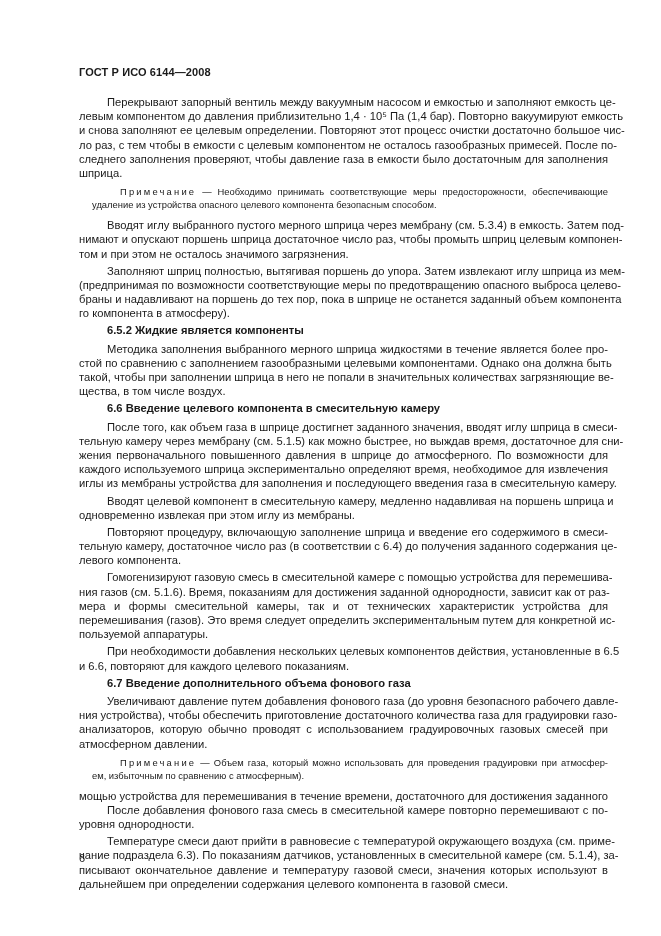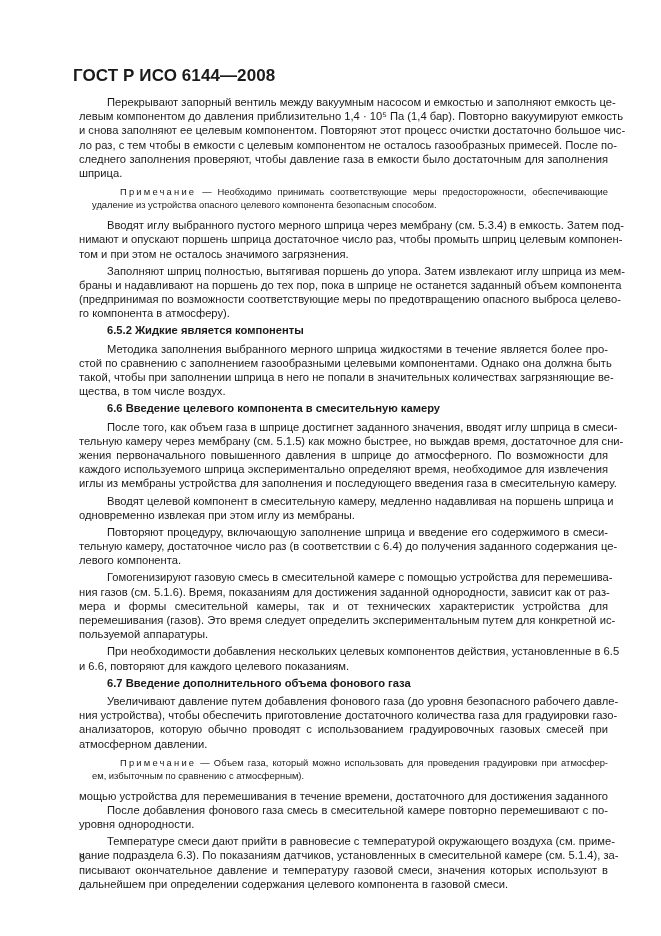--- a/index.html
+++ b/index.html
@@ -1,56 +1,56 @@
 <!DOCTYPE html>
 <html><head>
 <meta charset="utf-8">
 <style>
   html, body { margin: 0; padding: 0; background: #ffffff; }
   body { width: 661px; height: 936px; position: relative; overflow: hidden;
          font-family: "Liberation Sans", sans-serif; color: #1a1a1a; }
-  .header { position: absolute; left: 73px; top: 66px; font-size: 17px; font-weight: bold; letter-spacing: 0.1px; }
+  .header { position: absolute; left: 79px; top: 66px; font-size: 11px; font-weight: bold; letter-spacing: 0.1px; }
   .content { position: absolute; left: 79px; top: 95px; width: 529px; }
   .p { font-size: 11.2px; line-height: 14.2px; margin: 0 0 3px 0; }
   .line { display: block; text-align: justify; text-align-last: justify; white-space: nowrap; height: 14.2px; }
   .line.last { text-align-last: left; }
   .indent { padding-left: 28px; }
   .note { font-size: 9.4px; line-height: 13px; margin: 5px 0 7px 0; }
   .note .line { height: 13px; margin-left: 13px; }
   .spaced { letter-spacing: 2.2px; }
   .h { font-size: 11.2px; font-weight: bold; line-height: 14.2px; margin: 2px 0 4px 28px; }
   .pagenum { position: absolute; left: 79px; top: 852px; font-size: 11px; }
 </style>
 </head>
 <body>
 
 <div class="header">ГОСТ Р ИСО 6144—2008</div>
 
 <div class="content" id="content">
     <div class="p">
       <span class="line indent">Перекрывают запорный вентиль между вакуумным насосом и емкостью и заполняют емкость це-</span>
       <span class="line">левым компонентом до давления приблизительно 1,4 · 10⁵ Па (1,4 бар). Повторно вакуумируют емкость</span>
-      <span class="line">и снова заполняют ее целевым компонентом. Повторяют этот процесс очистки достаточно большое чис-</span>
+      <span class="line">и снова заполняют ее целевым определении. Повторяют этот процесс очистки достаточно большое чис-</span>
       <span class="line">ло раз, с тем чтобы в емкости с целевым компонентом не осталось газообразных примесей. После по-</span>
       <span class="line">следнего заполнения проверяют, чтобы давление газа в емкости было достаточным для заполнения</span>
       <span class="line last">шприца.</span>
     </div>
     <div class="note">
       <span class="line indent"><span class="spaced">Примечание</span><span> — Необходимо принимать соответствующие меры предосторожности, обеспечивающие</span></span>
       <span class="line last">удаление из устройства опасного целевого компонента безопасным способом.</span>
     </div>
     <div class="p">
       <span class="line indent">Вводят иглу выбранного пустого мерного шприца через мембрану (см. 5.3.4) в емкость. Затем под-</span>
       <span class="line">нимают и опускают поршень шприца достаточное число раз, чтобы промыть шприц целевым компонен-</span>
       <span class="line last">том и при этом не осталось значимого загрязнения.</span>
     </div>
     <div class="p">
       <span class="line indent">Заполняют шприц полностью, вытягивая поршень до упора. Затем извлекают иглу шприца из мем-</span>
+      <span class="line">(предпринимая по возможности соответствующие меры по предотвращению опасного выброса целево-</span>
       <span class="line">браны и надавливают на поршень до тех пор, пока в шприце не останется заданный объем компонента</span>
-      <span class="line">(предпринимая по возможности соответствующие меры по предотвращению опасного выброса целево-</span>
       <span class="line last">го компонента в атмосферу).</span>
     </div>
     <div class="h">6.5.2  Жидкие является компоненты</div>
     <div class="p">
       <span class="line indent">Методика заполнения выбранного мерного шприца жидкостями в течение является более про-</span>
       <span class="line">стой по сравнению с заполнением газообразными целевыми компонентами. Однако она должна быть</span>
       <span class="line">такой, чтобы при заполнении шприца в него не попали в значительных количествах загрязняющие ве-</span>
       <span class="line last">щества, в том числе воздух.</span>
     </div>
     <div class="h">6.6  Введение целевого компонента в смесительную камеру</div>

